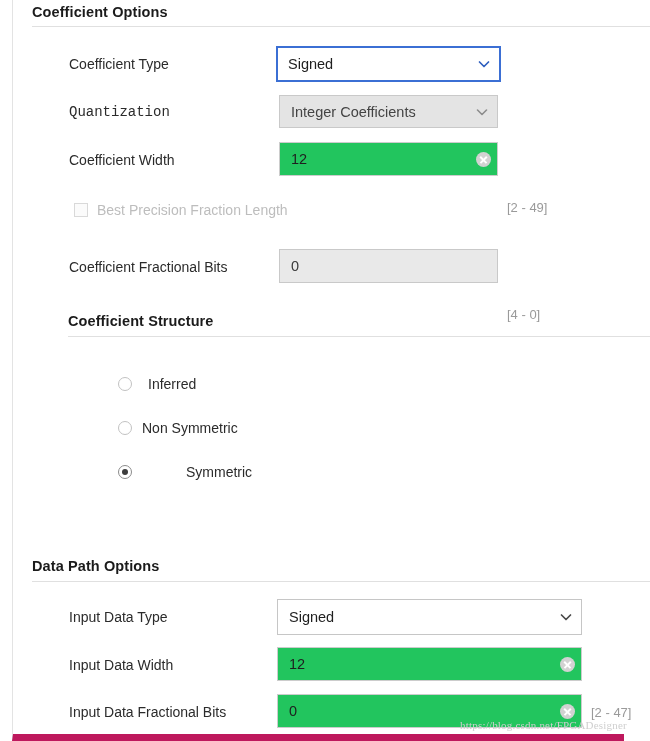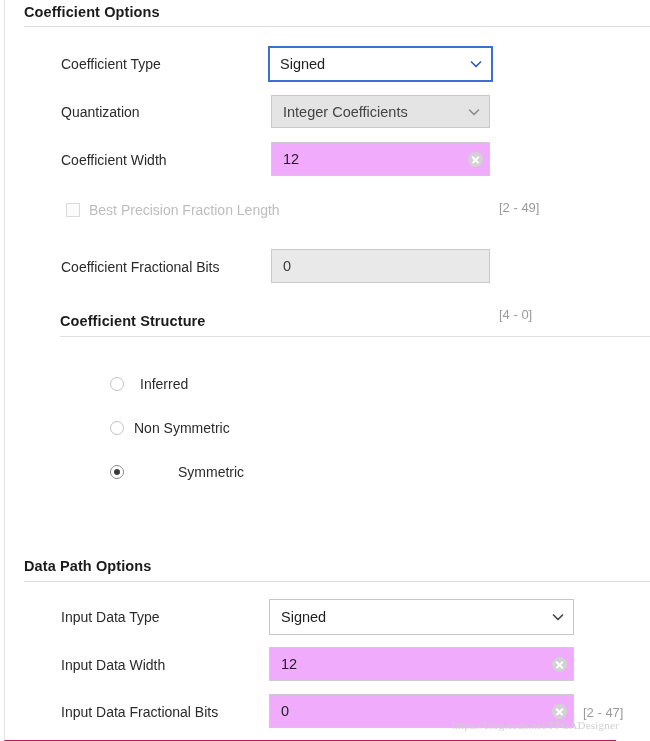--- a/index.html
+++ b/index.html
@@ -12,26 +12,26 @@
     height: 741px;
     font-family: "Liberation Sans", sans-serif;
     position: relative;
     overflow: hidden;
     color: #262626;
   }
 
   
   .panel {
     position: absolute;
-    left: 4px; top: 0;
+    left: 12px; top: 0;
     width: 612px;
     height: 741px;
     box-sizing: border-box;
     border-left: 1px solid #e3e3e3;
-    border-bottom: 1px solid #be185d;
+    border-bottom: 7px solid #be185d;
     background: #ffffff;
   }
 
   
   .section-head {
     position: absolute;
     font-size: 14.5px;
     font-weight: bold;
     color: #1b1b1b;
     letter-spacing: 0.1px;
@@ -86,21 +86,21 @@
     width: 14px;
     height: 14px;
     display: block;
   }
   .chev svg { display: block; }
 
   
   .field {
     position: absolute;
     box-sizing: border-box;
-    background: #f0abfc;
+    background: #22c55e;
     border: 1px solid #cccccc;
     display: flex;
     align-items: center;
     padding-left: 11px;
     padding-right: 6px;
     font-size: 14.5px;
     color: #1f1f1f;
   }
   .field.disabled {
     background: #e9e9e9;
@@ -212,21 +212,21 @@
   <div class="row-label" style="left:56px; top:55px;">Coefficient Type</div>
   <div class="combo focused" style="left:263px; top:46px; width:225px; height:36px;">
     <span class="combo-text">Signed</span>
     <span class="chev">
       <svg width="14" height="14" viewBox="0 0 14 14">
         <polyline points="2.5,5 7,9.5 11.5,5" fill="none" stroke="#2f5fbf" stroke-width="1.7" stroke-linecap="round" stroke-linejoin="round"></polyline>
       </svg>
     </span>
   </div>
 
-  <div class="row-label" style="left:56px; top:103px;">Quantization</div>
+  <div class="row-label" style="left:56px; top:103px;font-family:Liberation Mono, monospace;">Quantization</div>
   <div class="combo disabled" style="left:266px; top:95px; width:219px; height:33px;">
     <span class="combo-text">Integer Coefficients</span>
     <span class="chev">
       <svg width="14" height="14" viewBox="0 0 14 14">
         <polyline points="2.5,5 7,9.5 11.5,5" fill="none" stroke="#8d8d8d" stroke-width="1.6" stroke-linecap="round" stroke-linejoin="round"></polyline>
       </svg>
     </span>
   </div>
 
   <div class="row-label" style="left:56px; top:151px;">Coefficient Width</div>

